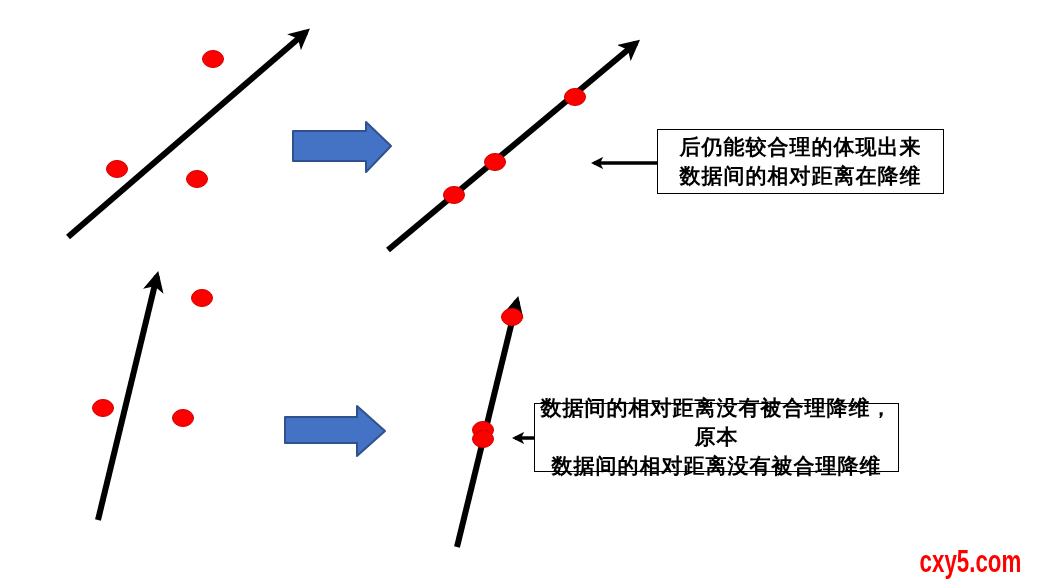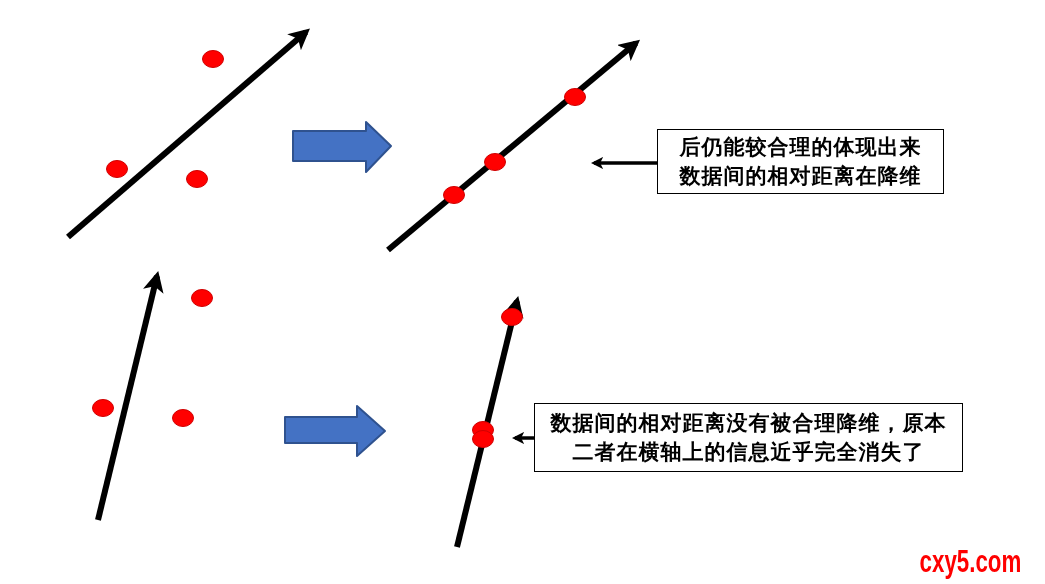--- a/index.html
+++ b/index.html
@@ -22,21 +22,21 @@
     align-items: center;
     justify-content: center;
     text-align: center;
     font-weight: bold;
     font-size: 21px;
     line-height: 1.38;
     color: #000000;
     letter-spacing: 1px;
   }
   .callout-top    { left: 657px; top: 129px; width: 287px; height: 65px; }
-  .callout-bottom { left: 534px; top: 403px; width: 429px; height: 69px; }
+  .callout-bottom { left: 534px; top: 403px; width: 365px; height: 69px; }
   .watermark {
     position: absolute;
     right: 24px;
     bottom: 4px;
     font-size: 31px;
     font-weight: bold;
     transform: scaleX(0.72);
     transform-origin: 100% 100%;
     letter-spacing: 0px;
     white-space: nowrap;
@@ -85,18 +85,18 @@
     <ellipse rx="10.5" ry="8.5" stroke-width="1" cx="483" cy="439" fill="#FF0000" stroke="#D00000"></ellipse>
   </svg>
 
   <div class="callout callout-top">
     <div>后仍能较合理的体现出来</div>
     <div>数据间的相对距离在降维</div>
   </div>
 
   <div class="callout callout-bottom">
     <div>数据间的相对距离没有被合理降维，原本</div>
-    <div>二者在横轴上的信息近乎完全消失了</div>
+    <div>数据间的相对距离没有被合理降维</div>
   </div>
 
   <div class="watermark" style="color: rgb(255, 0, 0);">cxy5.com</div>
 
 </div>
 
 </body></html>

